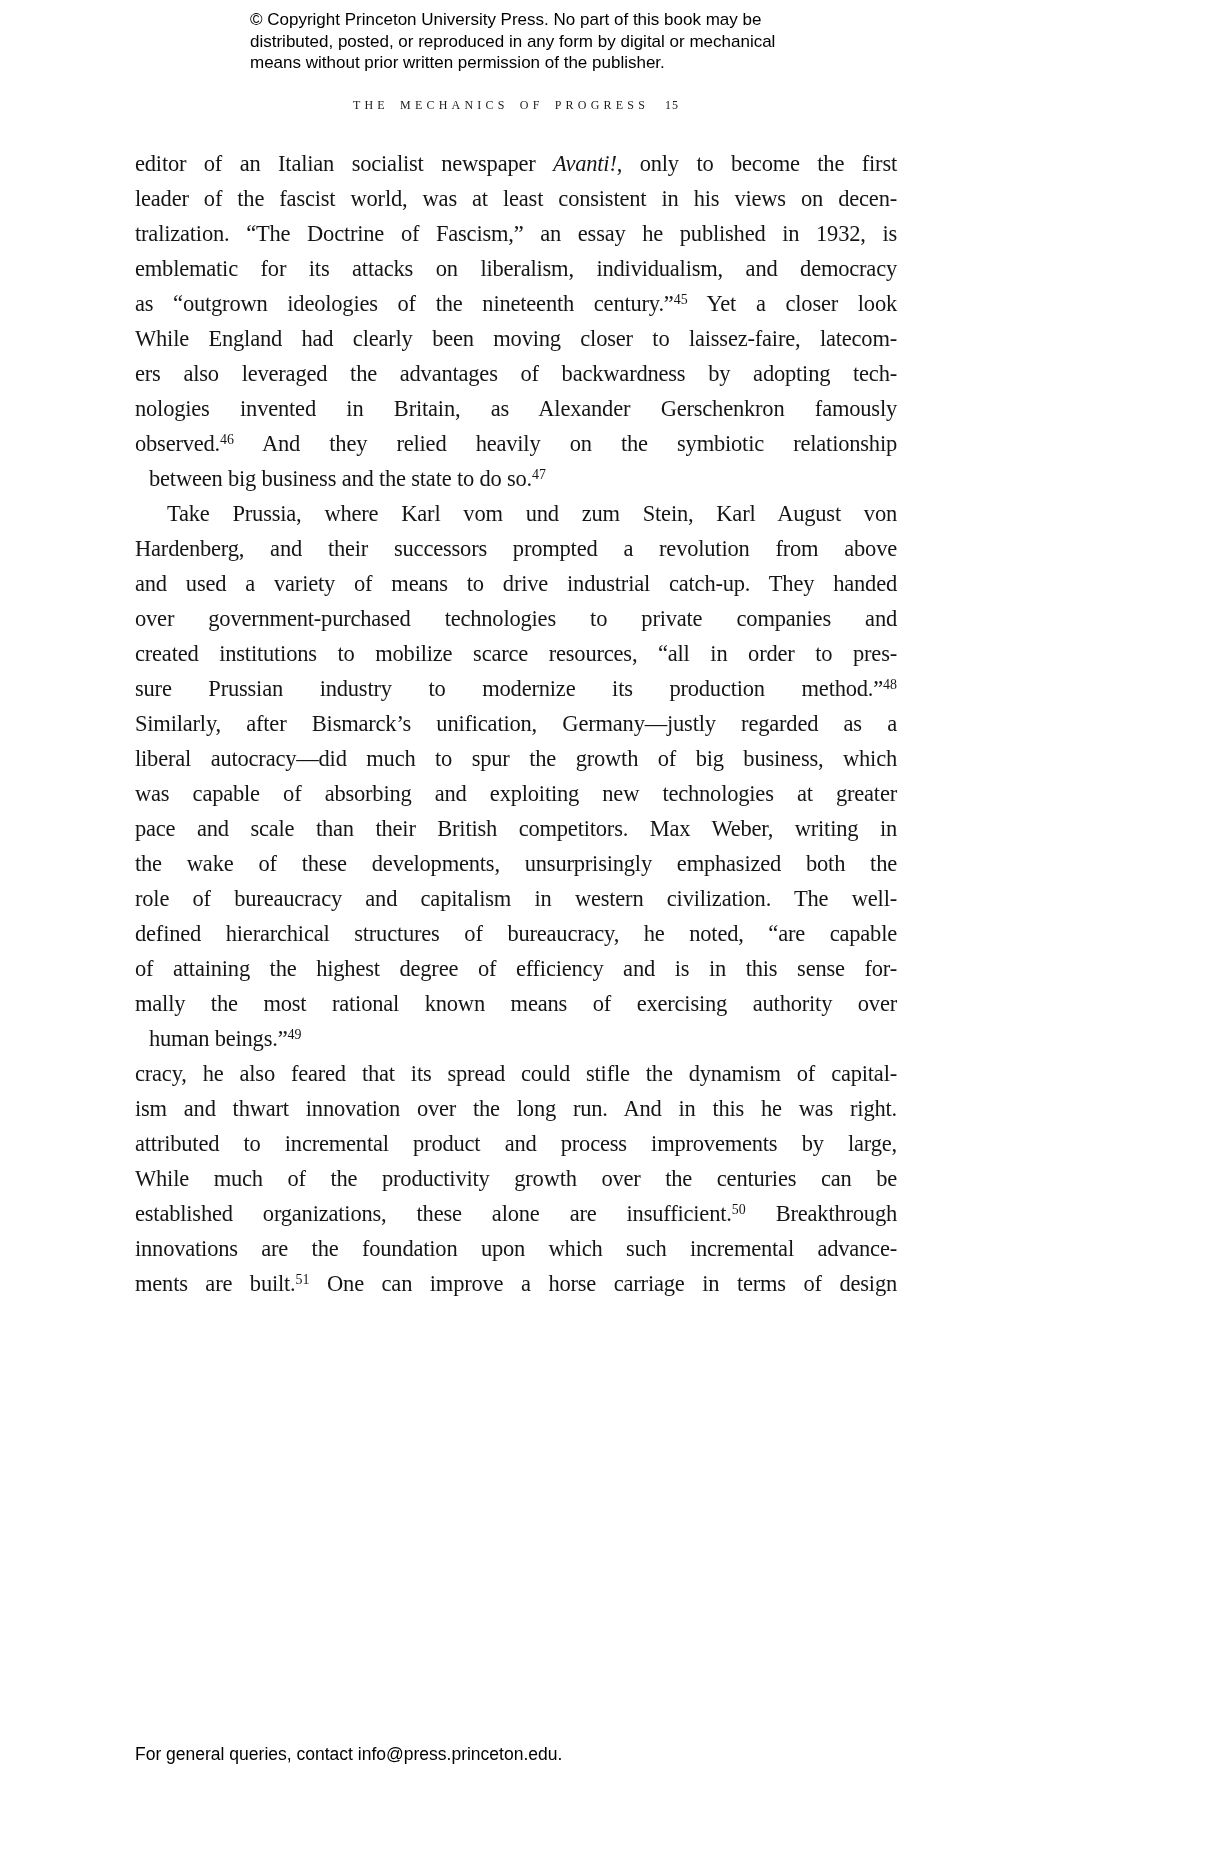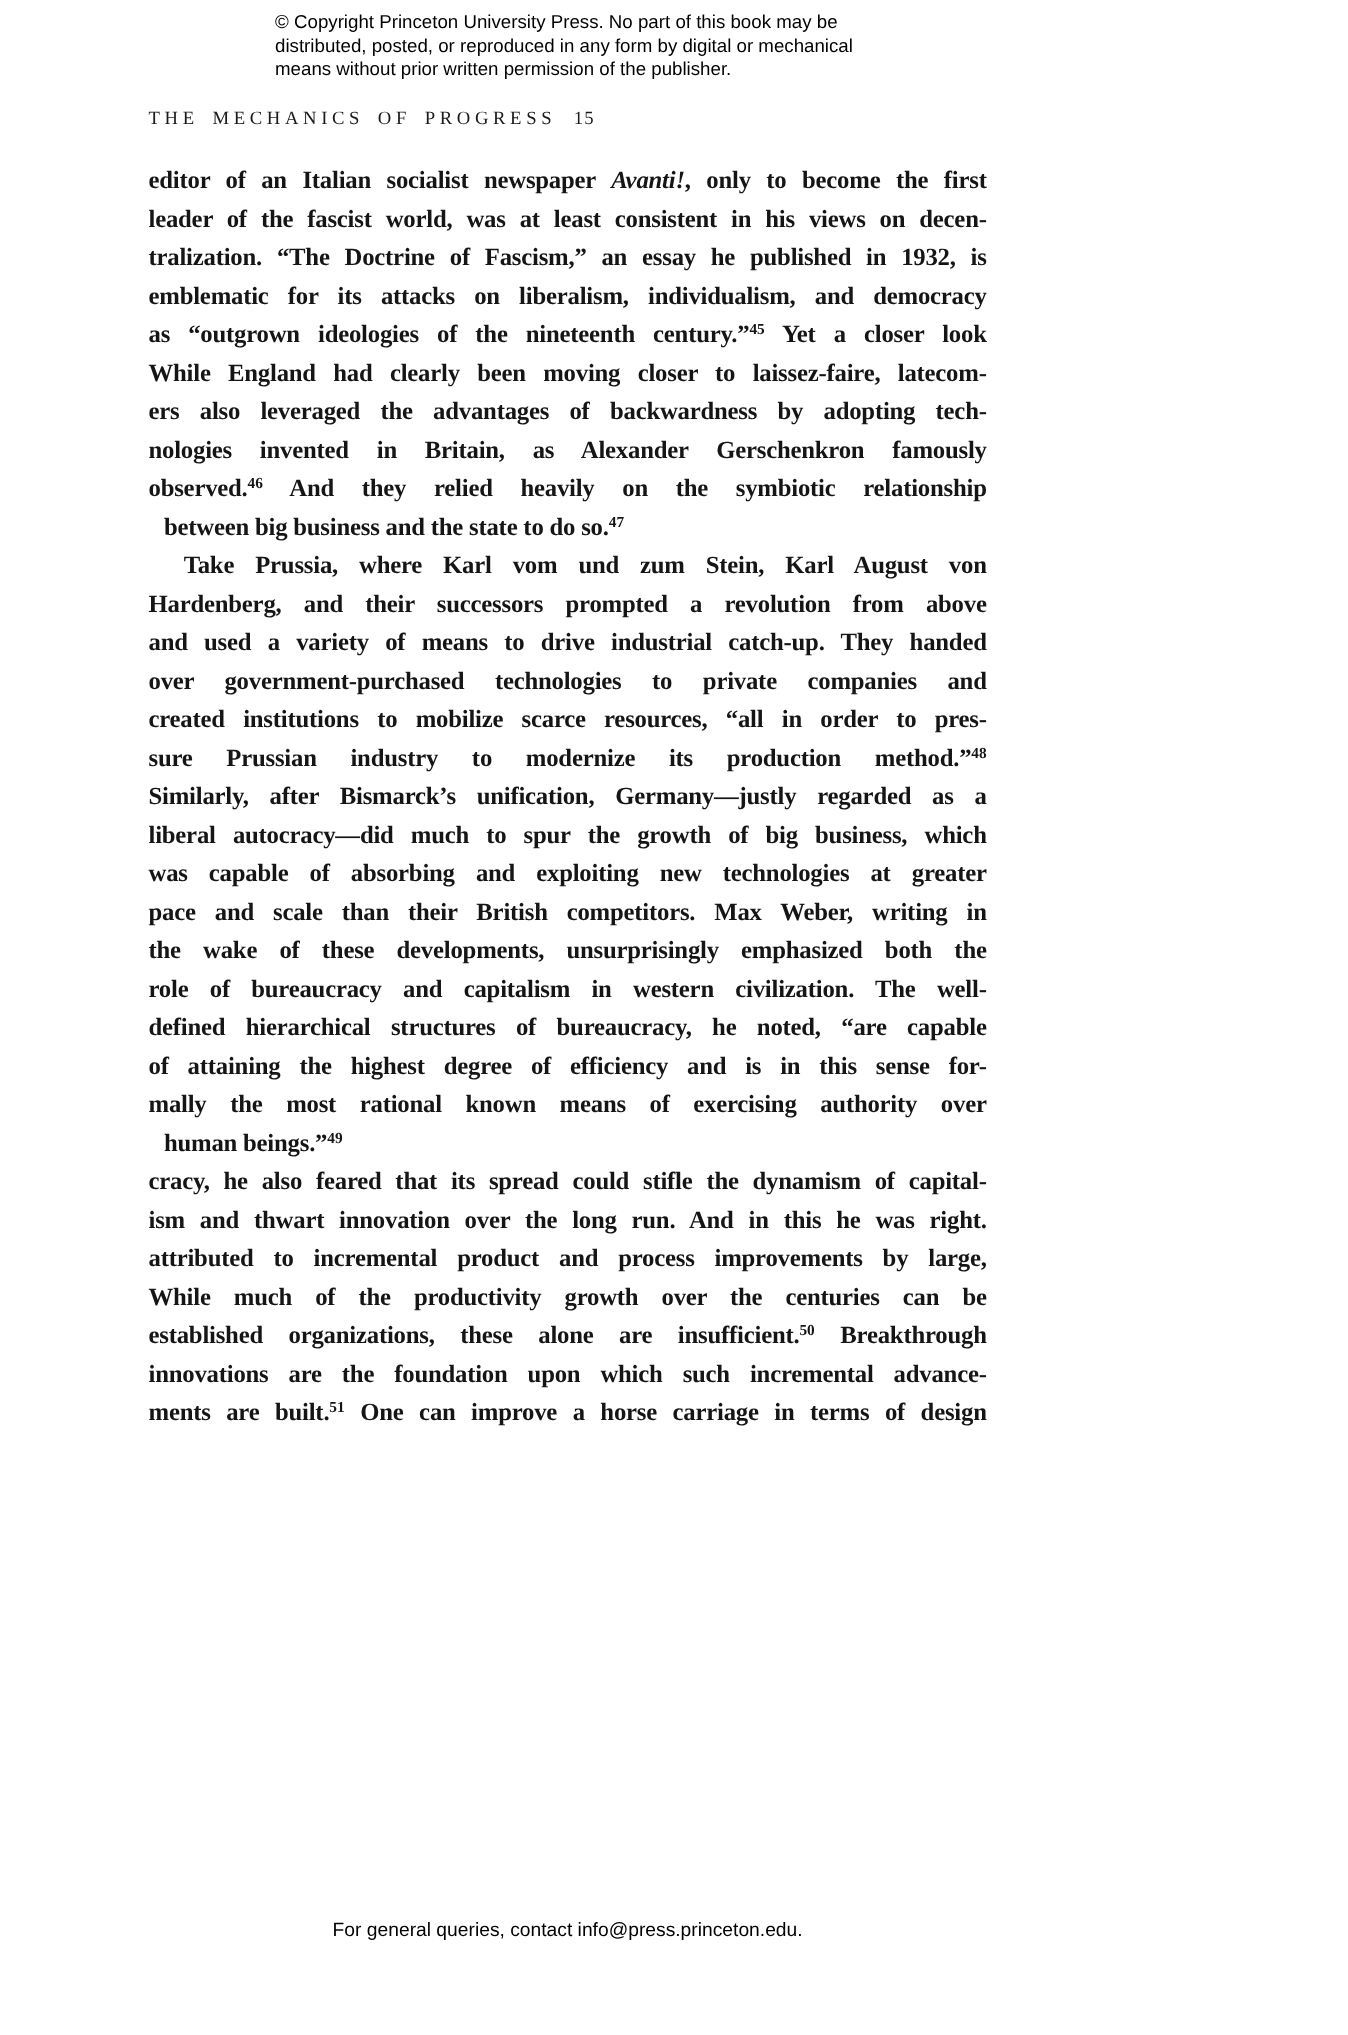--- a/index.html
+++ b/index.html
@@ -21,21 +21,22 @@
     font-family: "Liberation Sans", sans-serif;
     font-size: 17px;
     line-height: 21.5px;
     color: #000000;
   }
   .running-head {
     position: absolute;
     left: 135px;
     top: 98px;
     width: 762px;
-    font-size: 17px;
+    text-align: center;
+    font-size: 12px;
     letter-spacing: 4.2px;
     word-spacing: 4px;
     color: #1a1a1a;
   }
   .running-head .pagenum {
     margin-left: 16px;
     letter-spacing: 1px;
   }
   .body-text {
     position: absolute;
@@ -43,39 +44,38 @@
     top: 146px;
     width: 762px;
     font-size: 22.5px;
     letter-spacing: -0.2px;
     color: #151515;
   }
   .line {
     line-height: 35px;
     text-align: justify;
     text-align-last: justify;
-    font-weight: bold;
   }
   .line.no-just { text-align-last: left; margin-left: 14px; }
   .line.indent { text-indent: 32px; }
   .line sup {
     font-size: 62%;
     position: relative;
     top: -0.52em;
     vertical-align: baseline;
     line-height: 0;
     letter-spacing: 0;
   }
   .line em { font-style: italic; }
   .footer {
     position: absolute;
     left: 135px;
     top: 1744px;
     width: 762px;
-    text-align: center;
+    text-align: left;
     font-family: "Liberation Sans", sans-serif;
     font-size: 17.5px;
     color: #000000;
   }
 </style>
 </head>
 <body>
 
 <div class="page">
 

